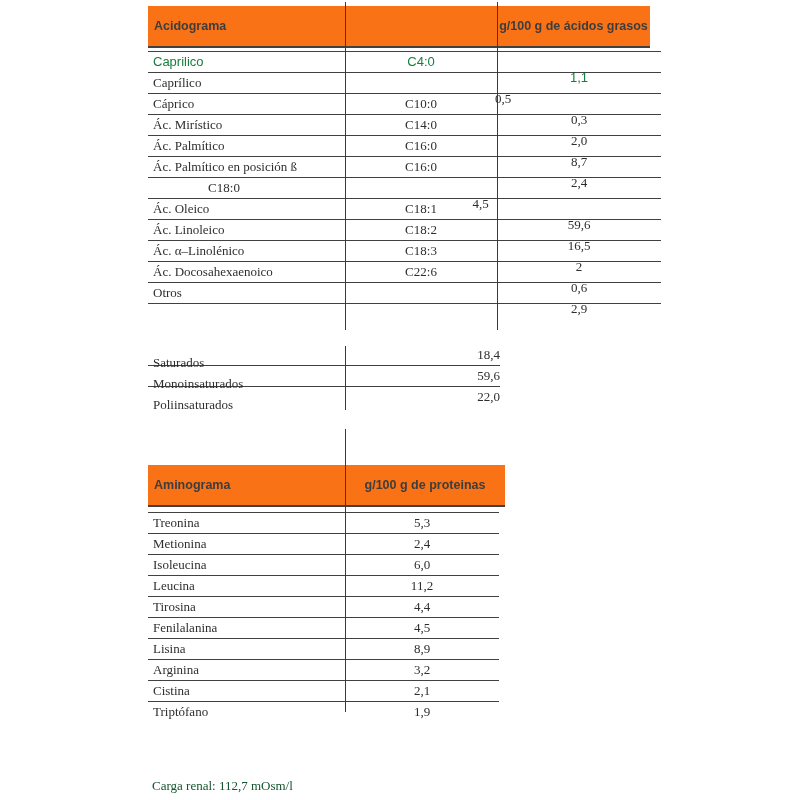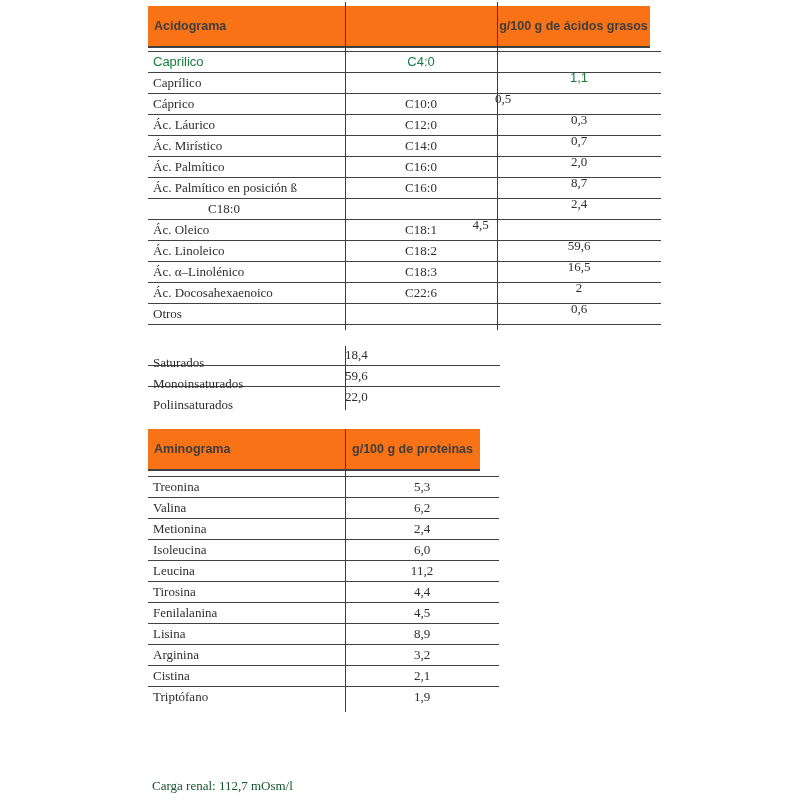--- a/index.html
+++ b/index.html
@@ -27,26 +27,26 @@
   #acido .c1{width:192px;padding-left:5px;}
   #acido .c2{width:152px;text-align:center;}
   #acido .c3{flex:1;text-align:center;margin-top:32px;}
   #acido .vl1{left:197px;top:2px;height:328px;}
   #acido .vl2{left:349px;top:2px;height:328px;}
 
   
   #fats{position:absolute;left:148px;top:345px;width:352px;}
   #fats .rows{border-top:none;}
   #fats .c1{width:192px;padding-left:5px;margin-top:15px;}
-  #fats .c2{flex:1;text-align:left;}
+  #fats .c2{flex:1;text-align:right;}
   #fats .vl1{left:197px;top:1px;height:64px;}
 
   
   #amino{position:absolute;left:148px;top:429px;width:351px;}
-  #amino .thead{width:332px;}
+  #amino .thead{width:357px;margin-top:36px;}
   #amino .hc1{width:191px;padding-left:6px;}
   #amino .hc2{flex:1;text-align:center;}
   #amino .rows{margin-top:5px;}
   #amino .c1{width:192px;padding-left:5px;}
   #amino .c2{flex:1;text-align:center;}
   #amino .vl1{left:197px;top:0;height:283px;}
 
   
   #footer{position:absolute;left:152px;top:775px;font-size:13px;line-height:21px;color:#14532d;}
 </style>
@@ -72,25 +72,20 @@
       <div class="row">
         <div class="c1">Caprílico</div>
         <div class="c3">0,5</div>
       </div>
       <div class="row">
         <div class="c1">Cáprico</div>
         <div class="c2">C10:0</div>
         <div class="c3">0,3</div>
       </div>
       <div class="row">
-        <div class="c1">Ác. Láurico</div>
-        <div class="c2">C12:0</div>
-        <div class="c3">0,7</div>
-      </div>
-      <div class="row">
         <div class="c1">Ác. Mirístico</div>
         <div class="c2">C14:0</div>
         <div class="c3">2,0</div>
       </div>
       <div class="row">
         <div class="c1">Ác. Palmítico</div>
         <div class="c2">C16:0</div>
         <div class="c3">8,7</div>
       </div>
       <div class="row">
@@ -118,20 +113,21 @@
         <div class="c3">2</div>
       </div>
       <div class="row">
         <div class="c1">Ác. Docosahexaenoico</div>
         <div class="c2">C22:6</div>
         <div class="c3">0,6</div>
       </div>
       <div class="row">
         <div class="c1">Otros</div>
         <div class="c2"></div>
+        <div class="c3">2,9</div>
       </div>
     </div>
   </div>
 
   <div id="fats">
     <div class="vline vl1"></div>
     <div class="rows">
       <div class="row">
         <div class="c1">Saturados</div>
         <div class="c2">18,4</div>
@@ -152,24 +148,20 @@
     <div class="thead">
       <div class="hc1">Aminograma</div>
       <div class="hc2">g/100 g de proteinas</div>
     </div>
     <div class="rows">
       <div class="row">
         <div class="c1">Treonina</div>
         <div class="c2">5,3</div>
       </div>
       <div class="row">
-        <div class="c1">Valina</div>
-        <div class="c2">6,2</div>
-      </div>
-      <div class="row">
         <div class="c1">Metionina</div>
         <div class="c2">2,4</div>
       </div>
       <div class="row">
         <div class="c1">Isoleucina</div>
         <div class="c2">6,0</div>
       </div>
       <div class="row">
         <div class="c1">Leucina</div>
         <div class="c2">11,2</div>

